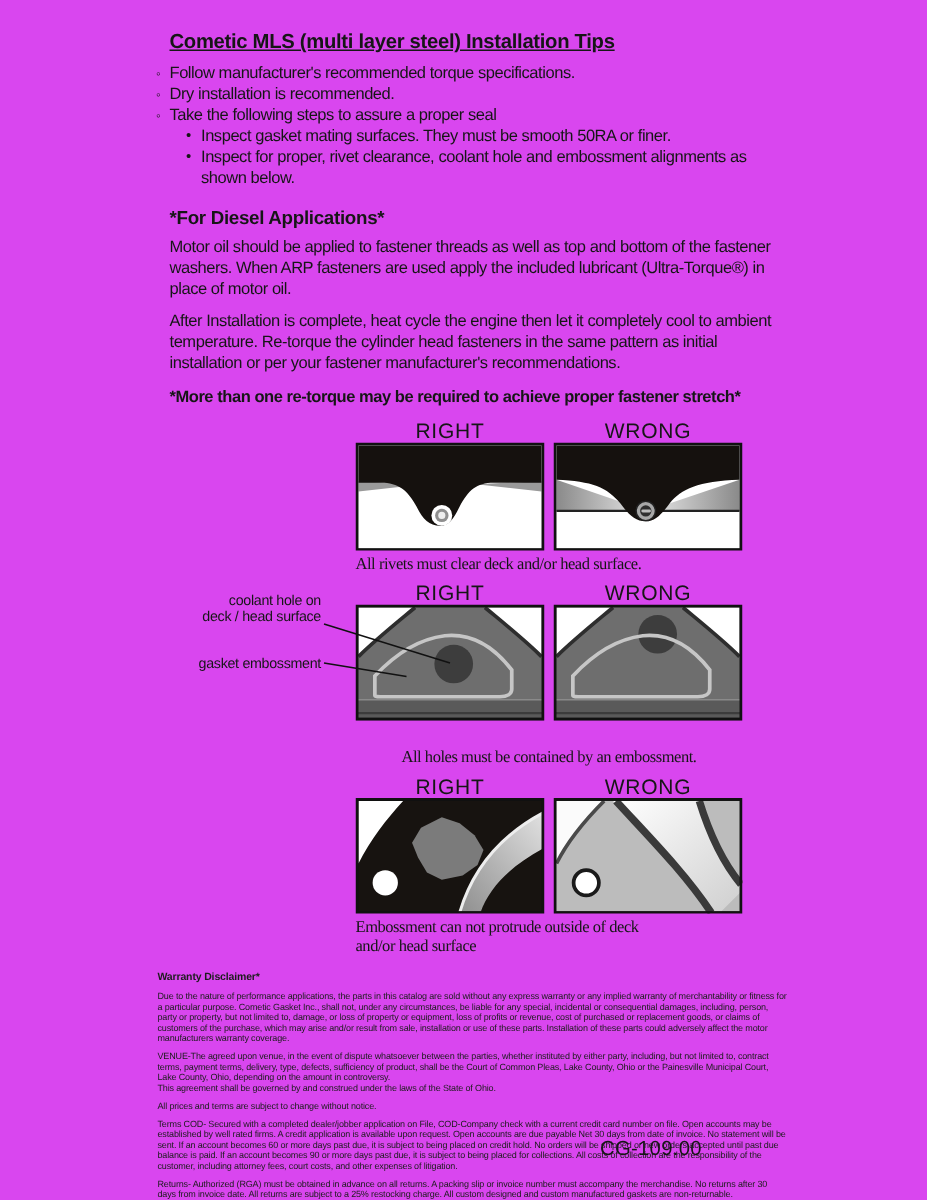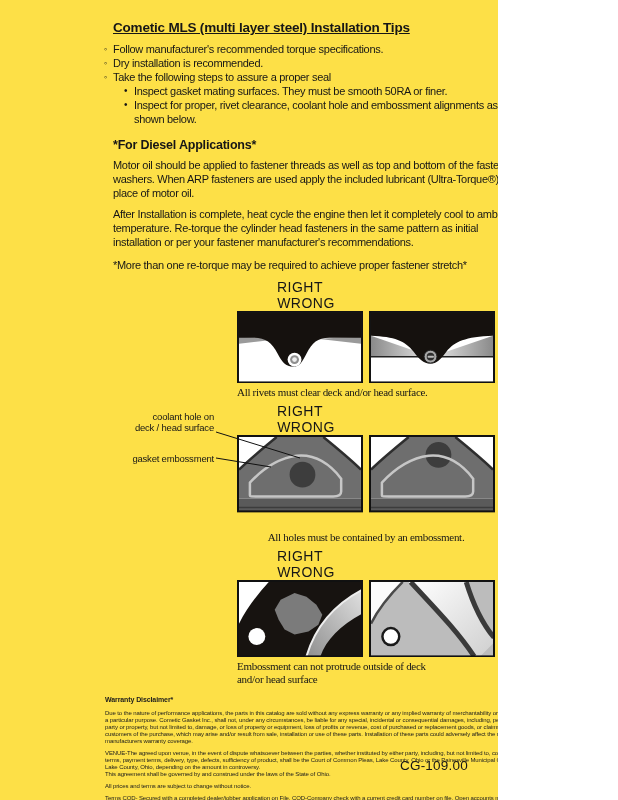--- a/index.html
+++ b/index.html
@@ -1,36 +1,36 @@
 <!DOCTYPE html>
 <html><head>
 <meta charset="utf-8">
 <style>
   html,body{margin:0;padding:0;background:#ffffff;}
   body{width:618px;height:800px;font-family:"Liberation Sans",sans-serif;color:#161616;
        -webkit-font-smoothing:antialiased;}
-  .page{position:relative;width:498px;height:800px;overflow:hidden;background:#fde047;}
+  .page{position:relative;width:618px;height:800px;overflow:hidden;background:#d946ef;}
   .content{position:absolute;left:113px;top:20px;width:414px;}
 
   .title{font-size:13.5px;font-weight:bold;letter-spacing:-0.2px;
          text-decoration:underline;margin:0 0 7px 0;}
 
   .bullets{font-size:11px;line-height:14px;letter-spacing:-0.3px;}
   .b-row{display:flex;margin-left:-9px;}
   .b-glyph{width:9px;flex:none;font-size:9px;line-height:14px;text-align:left;}
   .sb-row{display:flex;margin-left:11px;}
   .sb-glyph{width:10px;flex:none;font-size:10px;line-height:14px;}
 
   .section-head{font-size:12.5px;font-weight:bold;letter-spacing:-0.2px;margin:12px 0 6px 0;}
   .para{font-size:11px;line-height:14px;letter-spacing:-0.3px;margin:0 0 7px 0;}
-  .note{margin-top:9px;}
+  .note{margin-top:9px;font-weight:bold;}
 
   
   .diag{margin-left:124px;width:258px;margin-top:4px;}
-  .hdr-row{display:flex;width:258px;flex-direction:column;}
+  .hdr-row{display:flex;width:258px;}
   .hdr{width:126px;text-align:center;font-size:14px;letter-spacing:0.5px;color:#161616;}
   .hdr + .hdr{margin-left:6px;text-align:center;}
   .img-row{display:flex;width:258px;}
   .fig{width:126px;}
   .fig + .fig{margin-left:6px;}
   .fig svg{display:block;width:126px;}
   .caption{font-size:11px;letter-spacing:-0.3px;line-height:13px;margin:3px 0 4px 0;font-family:Liberation Serif, serif;}
   .caption.center{text-align:center;margin-top:18px;}
 
   .row2{position:relative;width:414px;margin-top:4px;}

